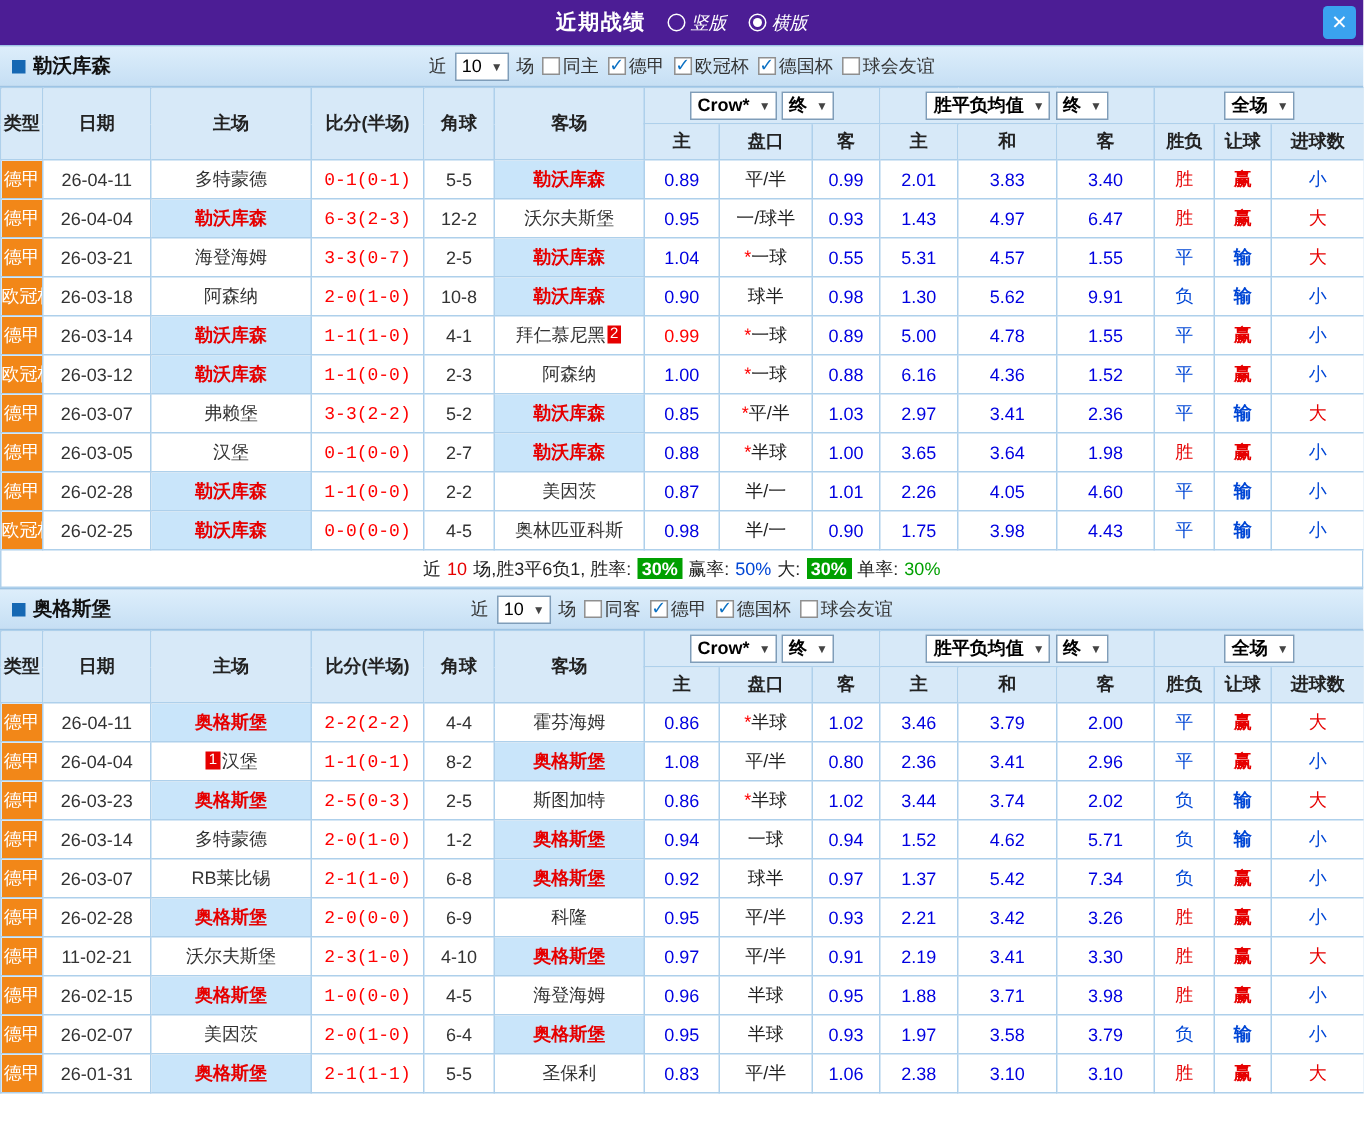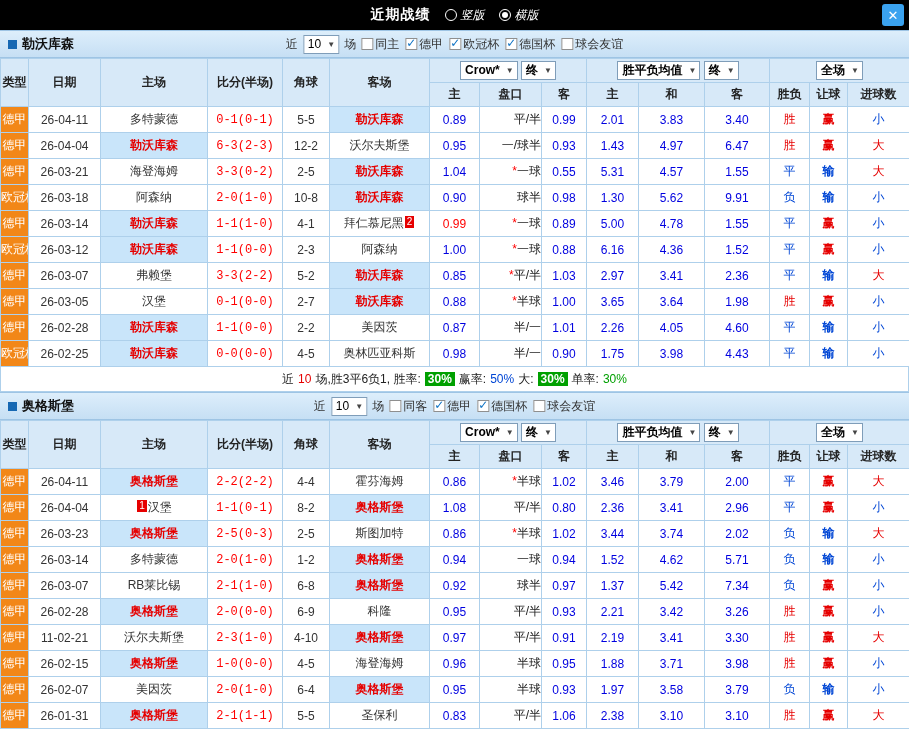--- a/index.html
+++ b/index.html
@@ -5,21 +5,21 @@
   * { box-sizing: border-box; }
   html, body { margin: 0; padding: 0; }
   body {
     width: 909px; height: 751px; overflow: hidden;
     font-family: "Liberation Sans", "DejaVu Sans", sans-serif;
     background: #fff;
   }
 
   
   .topbar {
-    height: 30px; background: #000000; position: relative;
+    height: 30px; background: #4c1d95; position: relative;
     display: flex; align-items: center; justify-content: center; gap: 14px; color: #fff;
   }
   .topbar-title { font-size: 14px; font-weight: bold; letter-spacing: 1px; }
   .radio-group { display: flex; align-items: center; gap: 14px; font-size: 12px; }
   .radio-opt { display: flex; align-items: center; gap: 4px; cursor: pointer; font-style: italic; }
   .radio {
     width: 12px; height: 12px; border: 1px solid #fff; border-radius: 50%;
     display: inline-flex; align-items: center; justify-content: center; background: transparent;
   }
   .radio.sel::after { content: ""; width: 6px; height: 6px; border-radius: 50%; background: #fff; }
@@ -63,21 +63,21 @@
     border: 1px solid #aed0eb; text-align: center; padding: 0;
     overflow: hidden; white-space: nowrap;
   }
   thead th { background: #d7e9f8; font-weight: bold; color: #222; height: 24px; }
   td { height: 26px; color: #333; background: #fff; }
   .c-type { background: #f28718; color: #fff; }
   .c-score { color: #f00; font-family: Liberation Mono, monospace; }
   .c-odds { color: #0000e0; }
   .c-odds.hl { color: #f00; }
   .hl-team { background: #c9e5fa; color: #e60000; font-weight: bold; }
-  .c-pan { color: #222; text-align: right; }
+  .c-pan { color: #222; }
   .c-pan .star { color: #f00; }
   .t-red { color: #e60000; }
   .t-blue { color: #0046d5; }
   .t-green { color: #00a000; }
   .c-rq { font-weight: bold; }
   .rank-badge {
     display: inline-block; background: #e60000; color: #fff; font-size: 10px;
     line-height: 12px; padding: 0 2px; margin: 0 1px; vertical-align: 2px; font-weight: normal;
   }
 
@@ -246,21 +246,21 @@
     <td class="c-odds">6.47</td>
     <td class="c-res t-red">胜</td>
     <td class="c-rq t-red">赢</td>
     <td class="c-goal t-red">大</td>
   </tr>
 
   <tr>
     <td class="c-type">德甲</td>
     <td class="c-date">26-03-21</td>
     <td class="c-team">海登海姆</td>
-    <td class="c-score">3-3(0-2)</td>
+    <td class="c-score">3-3(0-7)</td>
     <td class="c-corner">2-5</td>
     <td class="c-team hl-team">勒沃库森</td>
     <td class="c-odds">1.04</td>
     <td class="c-pan"><span class="star">*</span>一球</td>
     <td class="c-odds">0.55</td>
     <td class="c-odds">5.31</td>
     <td class="c-odds">4.57</td>
     <td class="c-odds">1.55</td>
     <td class="c-res t-blue">平</td>
     <td class="c-rq t-blue">输</td>

